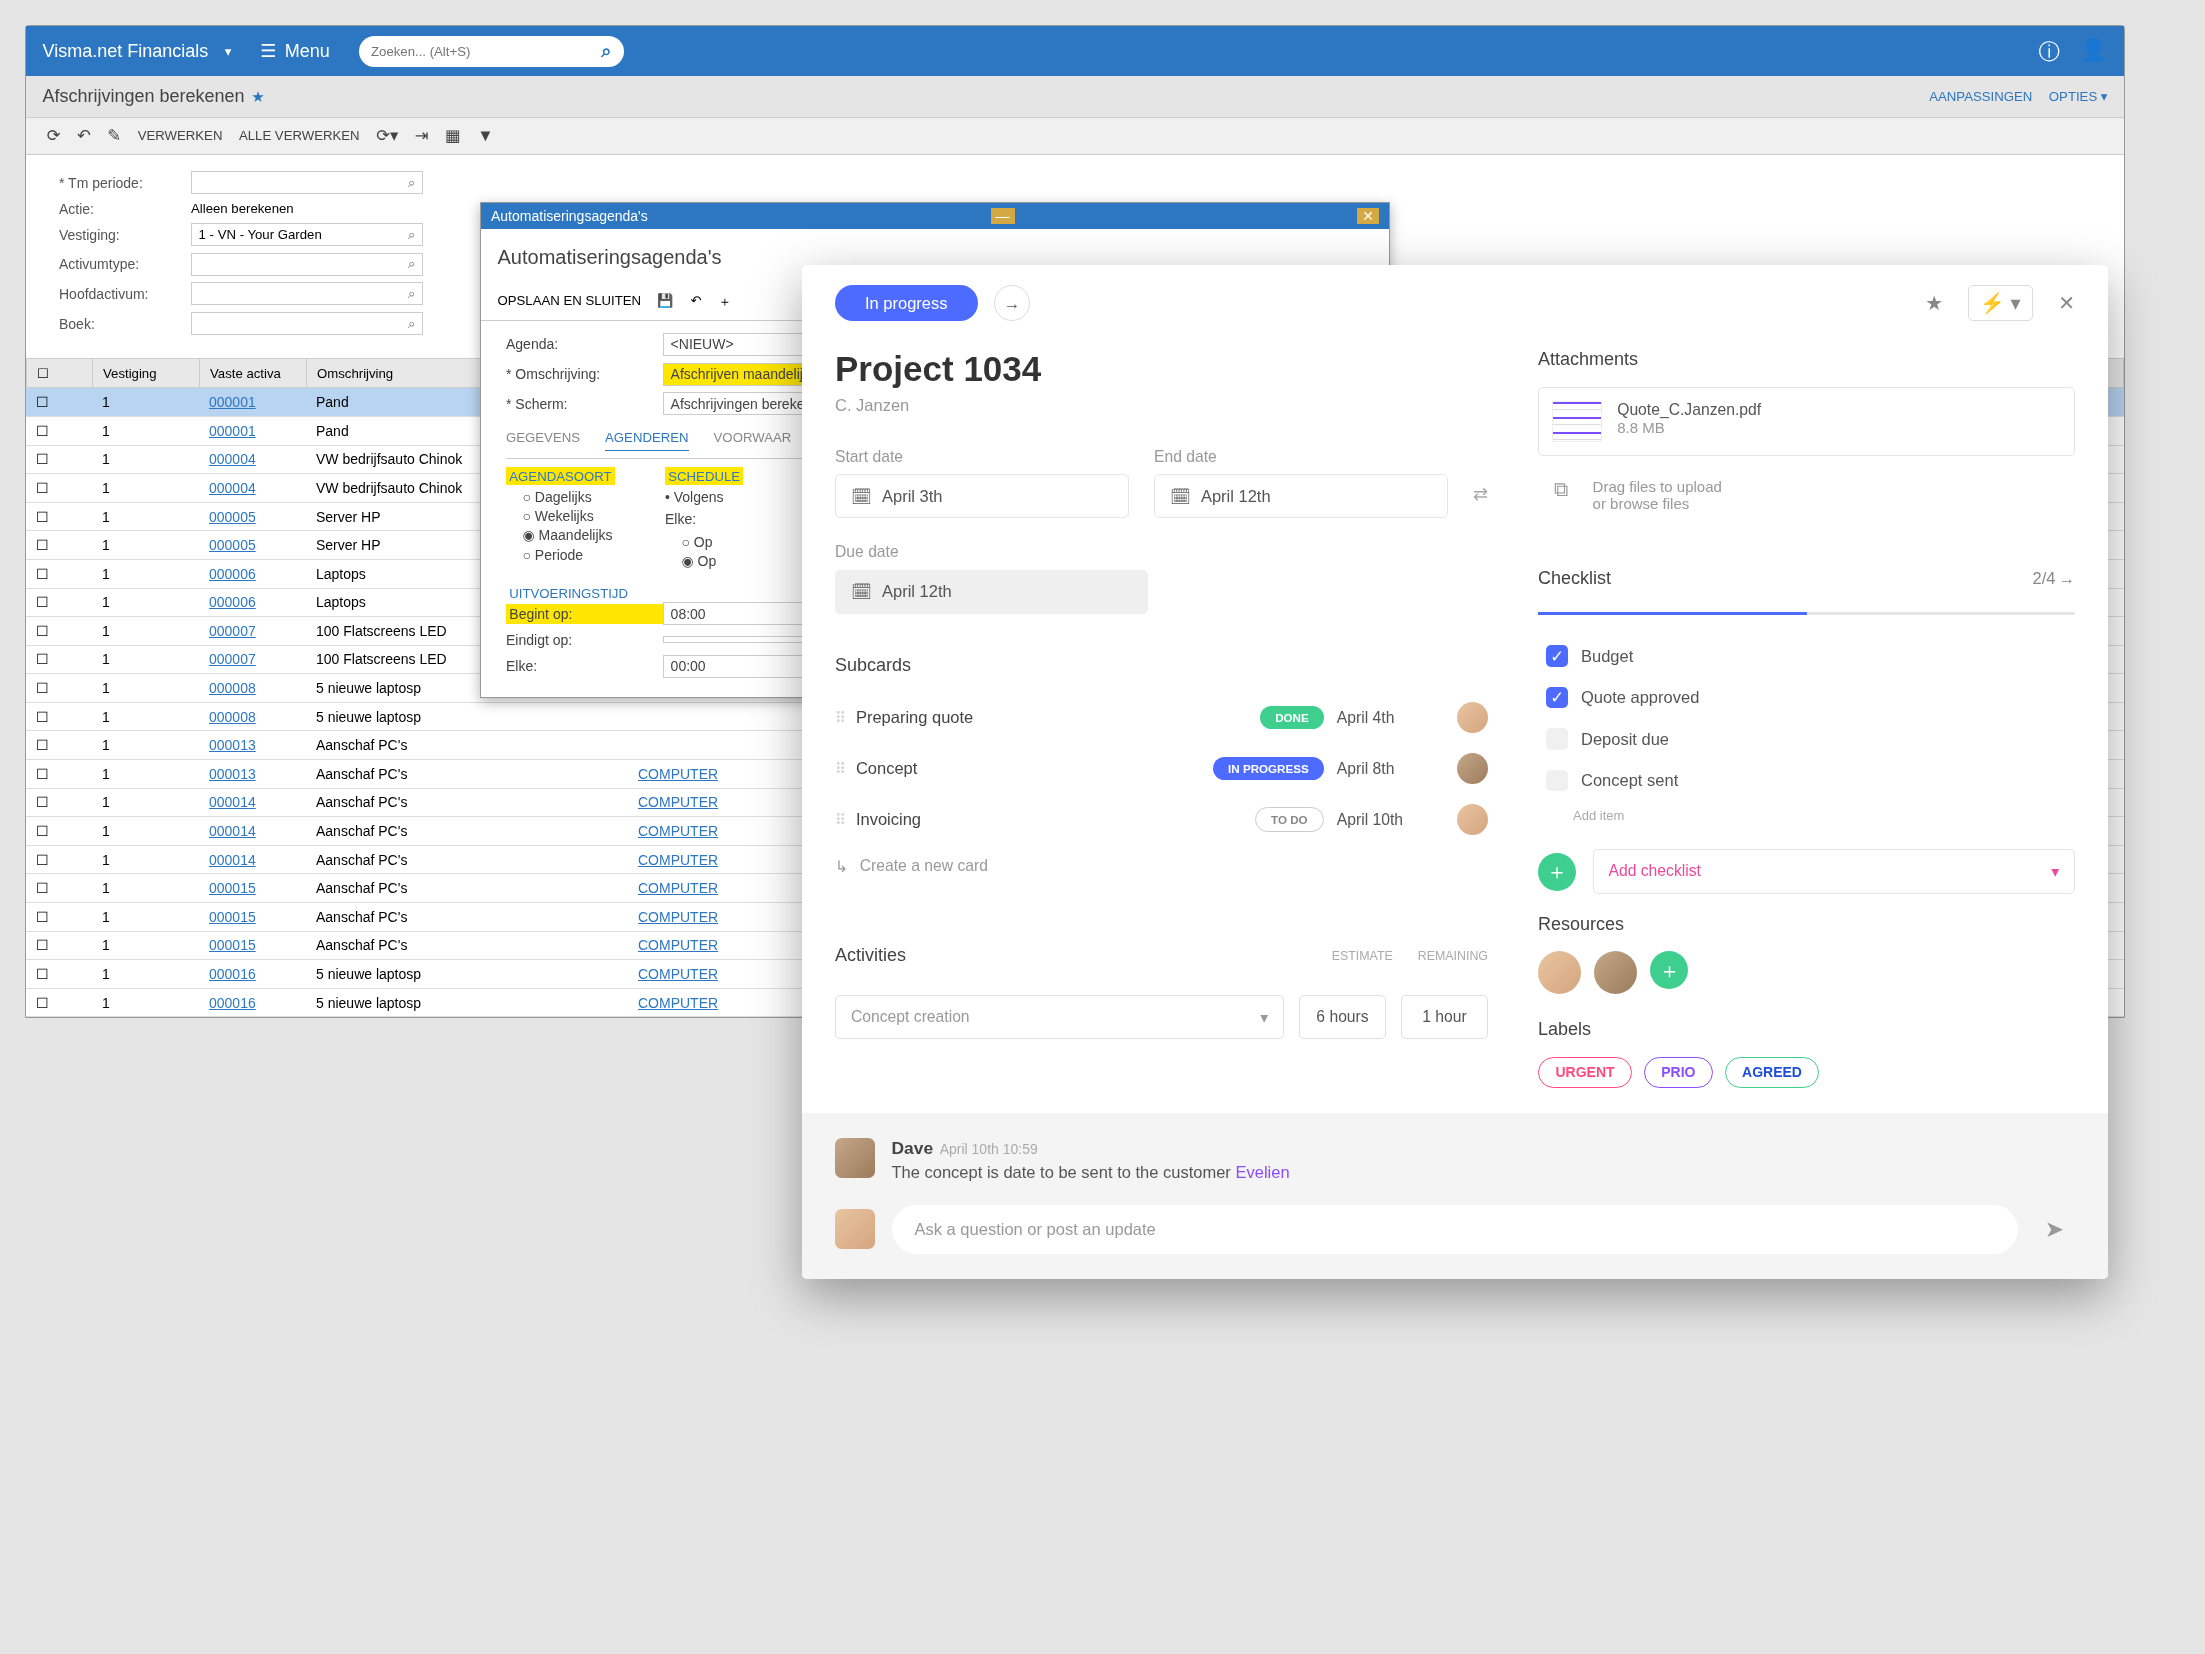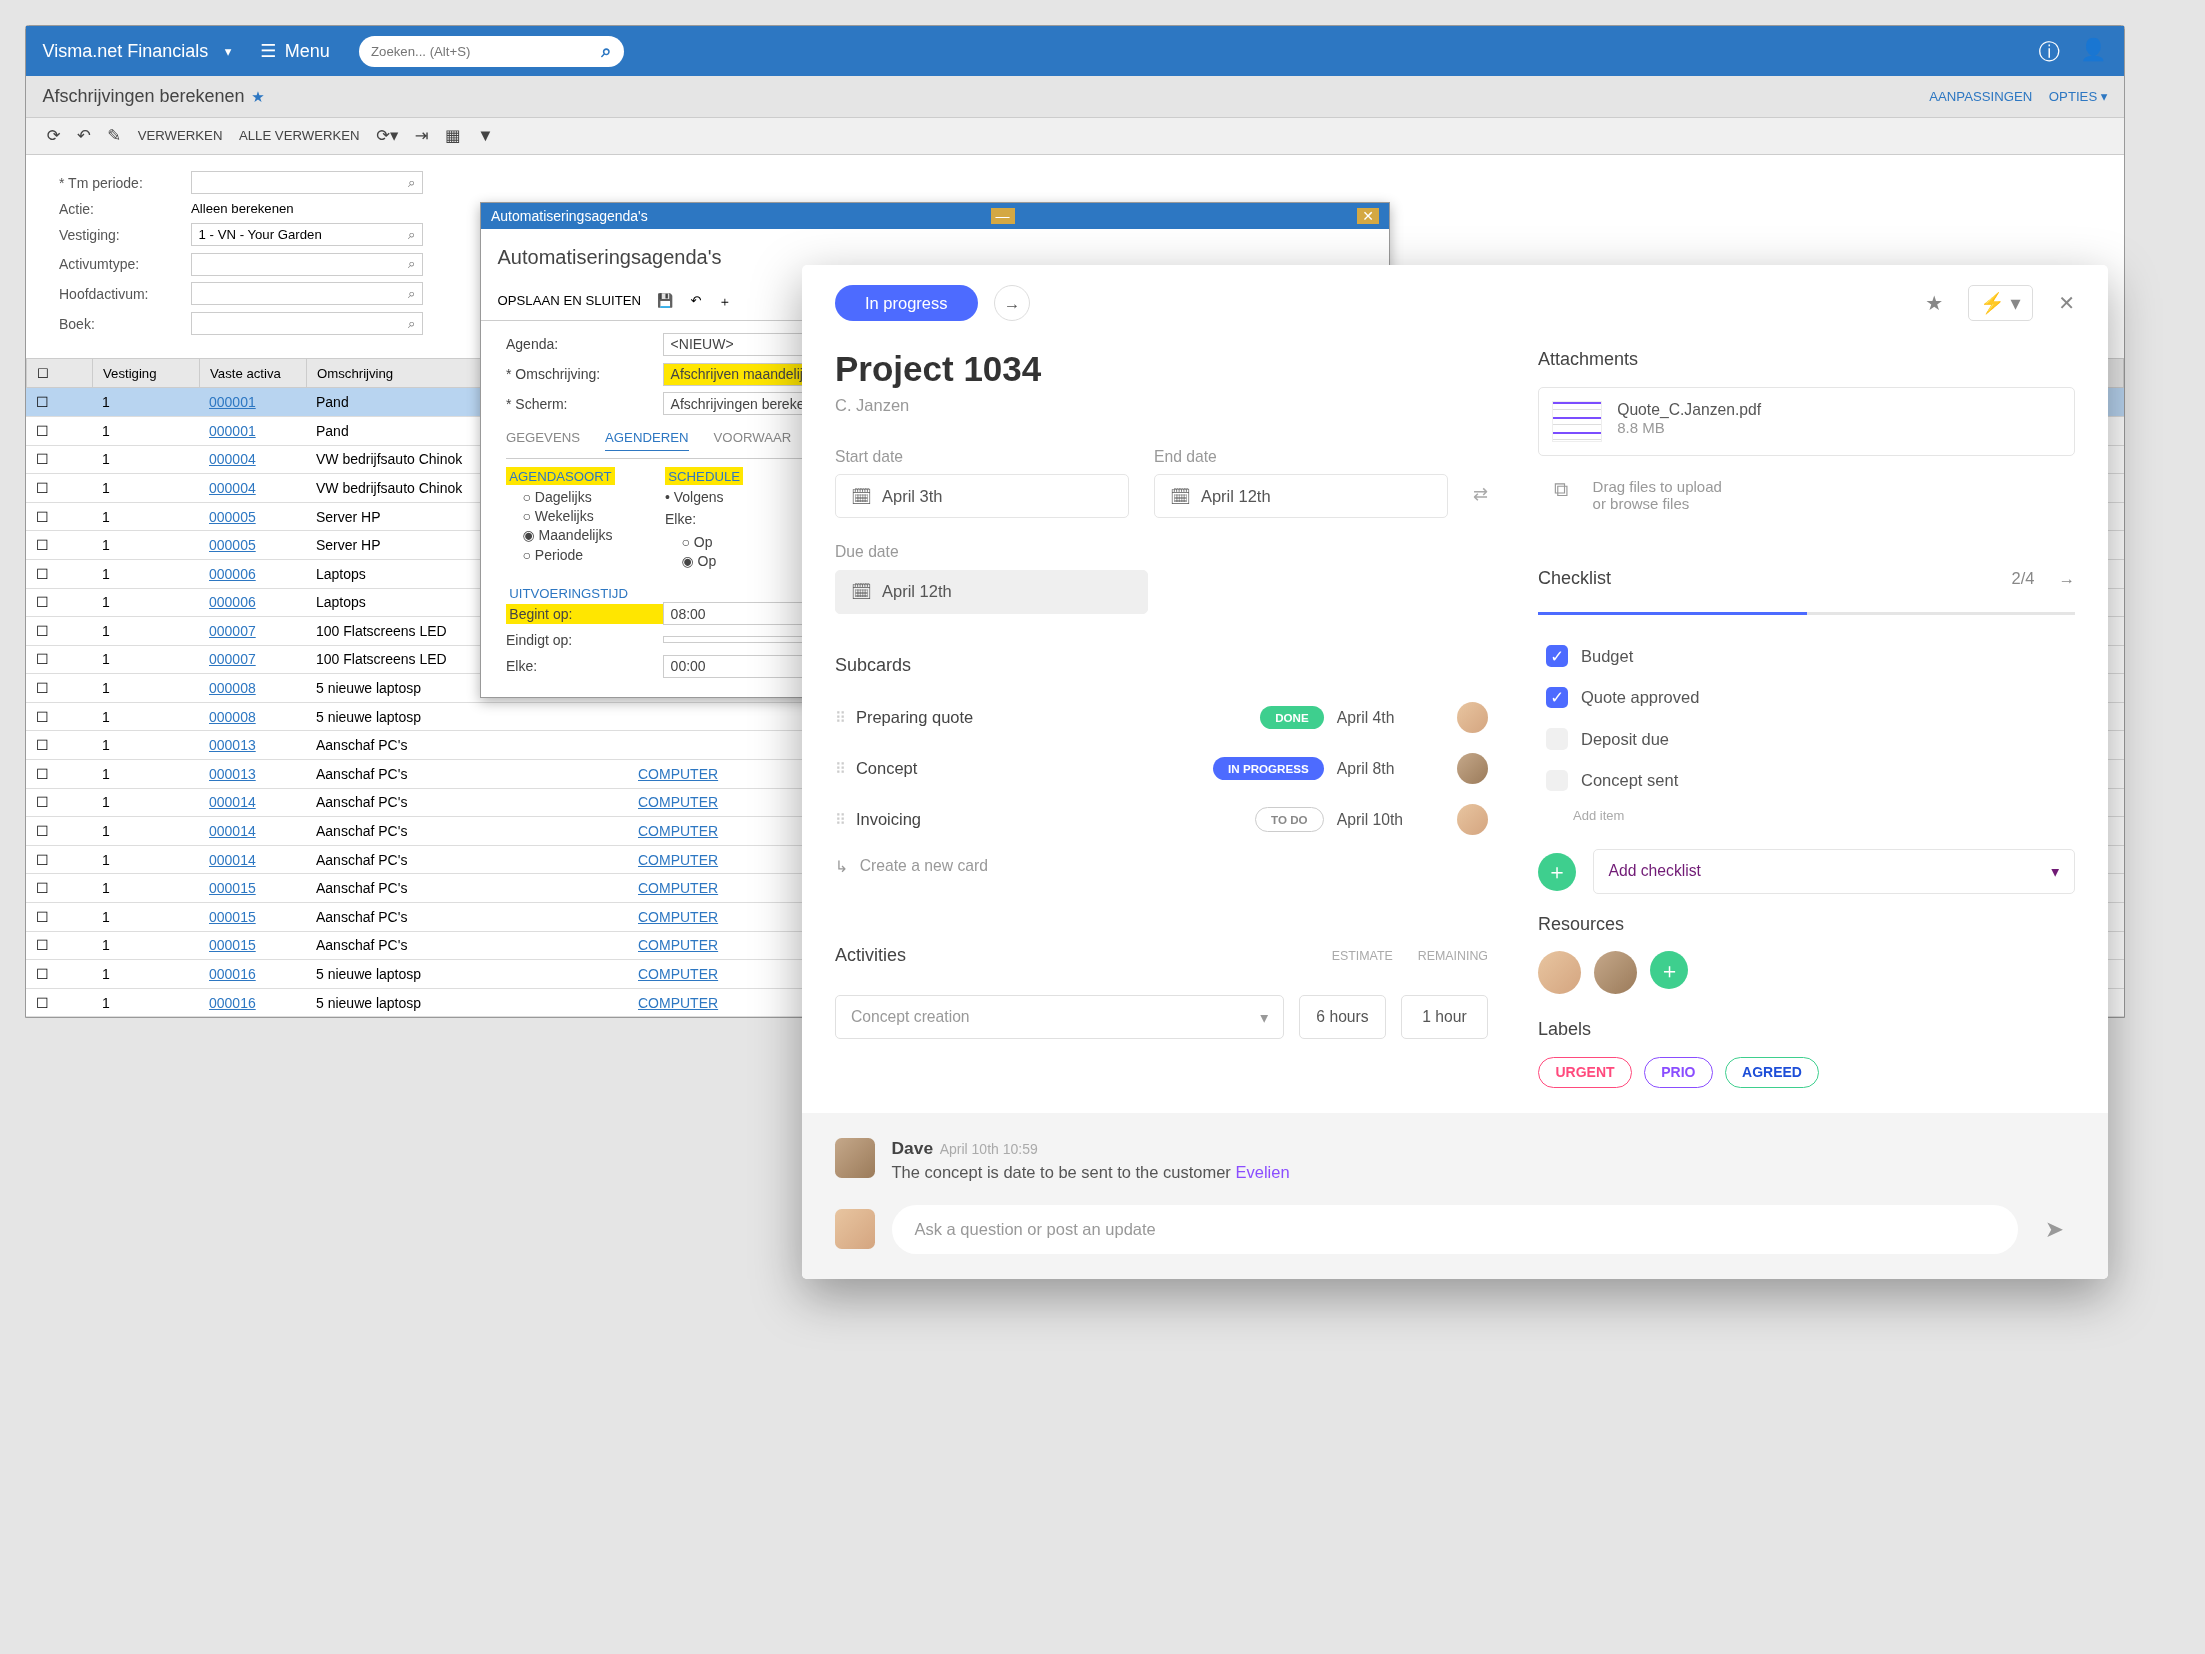--- a/index.html
+++ b/index.html
@@ -91,32 +91,32 @@
 .act-select { flex: 1; border: 0.8px solid #e0e0e0; border-radius: 5px; padding: 11.6px 15px; color: #999; font-size: 15.7px; display: flex; }
 .act-val { width: 87px; border: 0.8px solid #e0e0e0; border-radius: 5px; padding: 11.6px 0; text-align: center; color: #555; font-size: 15.7px; }
 
 .att-box { border: 0.8px solid #e5e5e5; border-radius: 5px; padding: 13.2px; display: flex; gap: 15px; margin-bottom: 15px; }
 .file-thumb { width: 50px; height: 41px; background: repeating-linear-gradient(#7b4dff 0 2.5px,#fff 2.5px 6.6px,#ddd 6.6px 8.3px,#fff 8.3px 15px); border: 0.8px solid #eee; }
 .file-name { font-size: 15.7px; color: #555; font-weight: 500; }
 .file-size { color: #999; font-size: 15px; }
 .drop-area { display: flex; gap: 15px; color: #999; font-size: 15px; padding: 6.6px; }
 .drop-ico { width: 33px; display: flex; justify-content: center; font-size: 20px; }
 .checklist-hdr { display: flex; align-items: center; margin-top: 33px; margin-bottom: 6.6px; }
-.checklist-hdr .count { margin-left: auto; color: #888; font-size: 16.5px; display: flex; gap: 24px; }
+.checklist-hdr .count { margin-left: auto; color: #888; font-size: 16.5px; display: flex; gap: 3px; }
 .progress-bar { height: 3.3px; background: #e5e5e5; margin-bottom: 20px; position: relative; }
 .progress-fill { width: 50%; height: 3.3px; background: #4d6bff; }
 .check-list { padding: 0 8.3px; }
 .check-item { display: flex; align-items: center; gap: 13.2px; padding: 10px 0; font-size: 16.5px; color: #555; }
 .checkbox { width: 21.5px; height: 21.5px; border-radius: 5px; display: flex; align-items: center; justify-content: center; }
 .checkbox.checked { background: #4d6bff; color: #fff; }
 .checkbox.empty { background: #f0f0f0; }
 .add-item-txt { color: #aaa; font-size: 13px; margin-left: 35px; padding: 6.6px 0; }
 .add-checklist-row { display: flex; gap: 16.5px; margin: 20px 0; align-items: center; }
 .plus-circle { width: 38px; height: 38px; border-radius: 50%; background: #3ecf8e; color: #fff; display: flex; align-items: center; justify-content: center; font-size: 21.5px; }
-.add-cl-input { flex: 1; border: 0.8px solid #e5e5e5; border-radius: 5px; padding: 11.6px 15px; color: #701a75; font-size: 15.7px; display: flex; }
+.add-cl-input { flex: 1; border: 0.8px solid #e5e5e5; border-radius: 5px; padding: 11.6px 15px; color: #ec4899; font-size: 15.7px; display: flex; }
 .avatars-row { display: flex; gap: 13.2px; margin-top: 11.6px; }
 .avatar-lg { width: 43px; height: 43px; border-radius: 50%; background: linear-gradient(135deg,#e8c5a0,#d4a580); }
 .labels-row { display: flex; gap: 11.6px; margin-top: 11.6px; }
 .label-pill { padding: 6.6px 16.5px; border-radius: 16.5px; font-size: 14px; font-weight: 600; border: 1.7px solid; }
 .label-urgent { color: #ff4a7d; border-color: #ff4a7d; }
 .label-prio { color: #8a4dff; border-color: #8a4dff; }
 .label-agreed { color: #1d4ed8; border-color: #3ecf8e; }
 
 .comments { background: #f4f4f4; padding: 25px 33px; border-radius: 0 0 5px 5px; }
 .comment-row { display: flex; gap: 16.5px; margin-bottom: 23px; }

